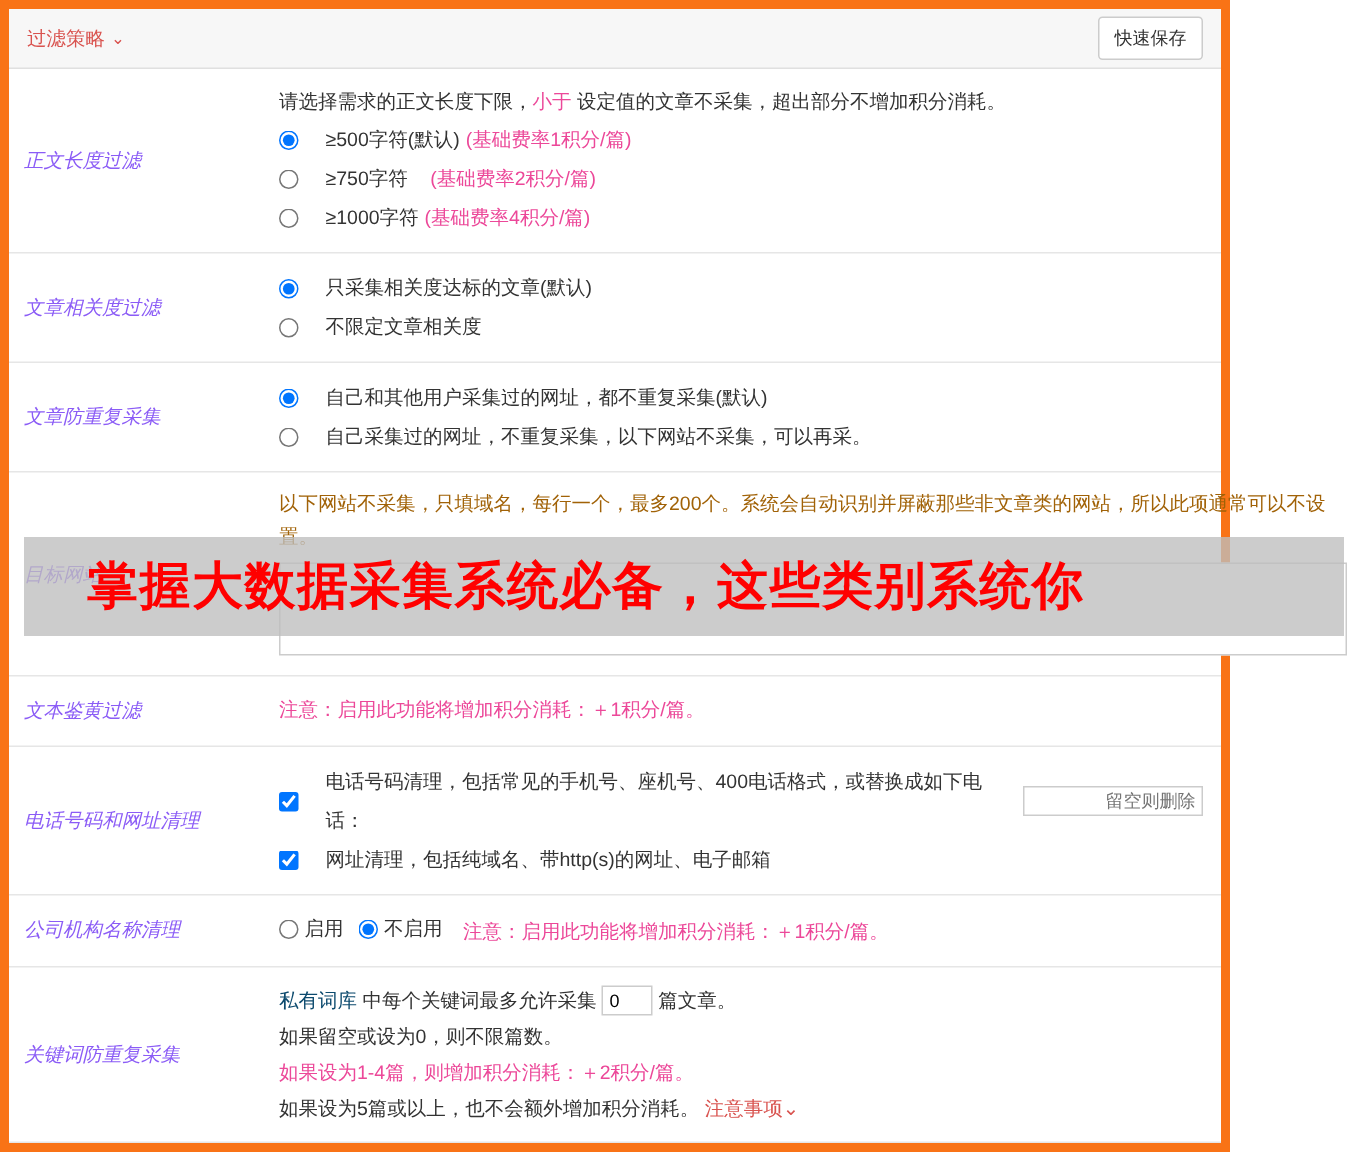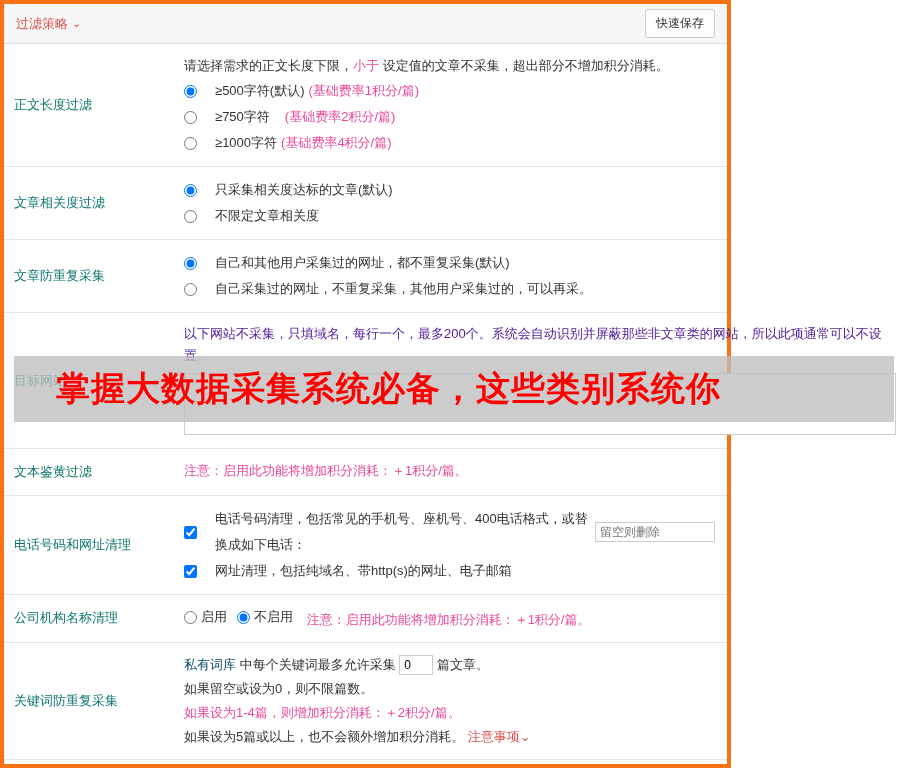--- a/index.html
+++ b/index.html
@@ -10,25 +10,25 @@
   body {
     width: 912px;
     height: 768px;
     font-family: "Liberation Sans", sans-serif;
     font-size: 13px;
     color: #333;
     overflow: hidden;
     position: relative;
   }
   .page {
-    width: 731px;
+    width: 820px;
     height: 768px;
     position: relative;
     box-sizing: border-box;
-    border: 4px solid #f97316;
+    border: 6px solid #f97316;
     background: #fff;
   }
   
   .header {
     height: 40px;
     background: #f7f7f7;
     border-bottom: 1px solid #e0e0e0;
     display: flex;
     align-items: center;
     padding: 0 12px;
@@ -61,23 +61,24 @@
     border-bottom: 1px solid #e6e6e6;
     box-sizing: border-box;
   }
   .row:last-child { border-bottom: none; }
   .row-label {
     width: 180px;
     min-width: 180px;
     padding: 14px 10px 14px 10px;
     box-sizing: border-box;
     font-size: 13px;
-    color: #0f766e;
+    color: #8b5cf6;
     display: flex;
     align-items: center;
+    font-style: italic;
   }
   .row-body {
     flex: 1;
     padding: 10px 12px 10px 0;
     box-sizing: border-box;
   }
   .line {
     line-height: 24px;
     font-size: 13px;
     color: #333;
@@ -87,21 +88,21 @@
     display: flex;
     align-items: center;
   }
   .opt-text { margin-left: 14px; }
   .red { color: #ec4899; }
   input[type="radio"], input[type="checkbox"] {
     margin: 0 4px 0 0;
     vertical-align: middle;
   }
   .desc {
-    color: #4c1d95;
+    color: #a16207;
     line-height: 22px;
     font-size: 13px;
   }
   textarea.domains {
     width: 712px;
     height: 62px;
     border: 1px solid #ccc;
     box-sizing: border-box;
     margin-top: 6px;
     resize: none;
@@ -111,20 +112,21 @@
   }
   .inline-input {
     border: 1px solid #ccc;
     height: 20px;
     width: 120px;
     font-size: 12px;
     padding: 1px 4px;
     box-sizing: border-box;
     font-family: "Liberation Sans", sans-serif;
     vertical-align: middle;
+    text-align: right;
   }
   .num-input {
     border: 1px solid #ccc;
     height: 20px;
     width: 34px;
     font-size: 12px;
     padding: 1px 4px;
     box-sizing: border-box;
     font-family: "Liberation Sans", sans-serif;
     text-align: left;
@@ -213,21 +215,21 @@
 
   <div class="row">
     <div class="row-label">文章防重复采集</div>
     <div class="row-body">
       <div class="opt">
         <input type="radio" name="dup" checked="" style="">
         <span class="opt-text">自己和其他用户采集过的网址，都不重复采集(默认)</span>
       </div>
       <div class="opt">
         <input type="radio" name="dup" style="">
-        <span class="opt-text">自己采集过的网址，不重复采集，其他用户采集过的，可以再采。</span>
+        <span class="opt-text">自己采集过的网址，不重复采集，以下网站不采集，可以再采。</span>
       </div>
     </div>
   </div>
 
   <div class="row">
     <div class="row-label">目标网站</div>
     <div class="row-body">
       <div class="desc">以下网站不采集，只填域名，每行一个，最多200个。系统会自动识别并屏蔽那些非文章类的网站，所以此项通常可以不设置。</div>
       <textarea class="domains" placeholder="" style=""></textarea>
     </div>

